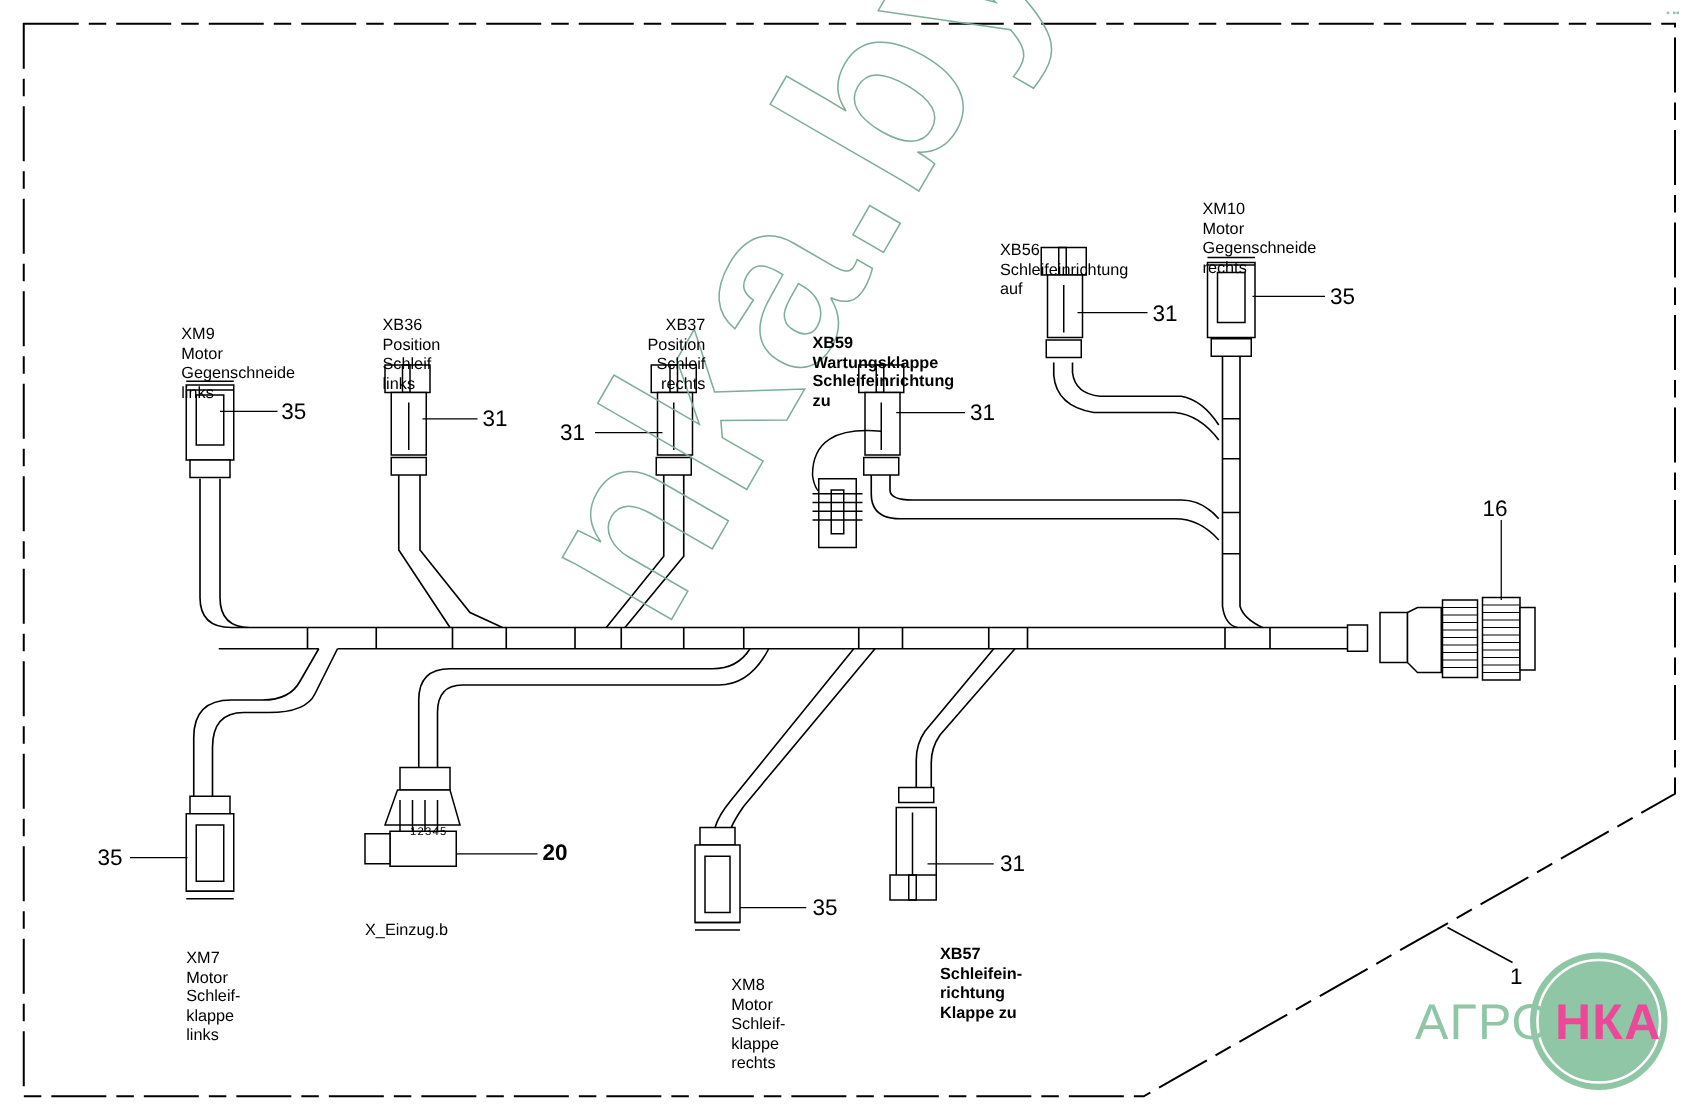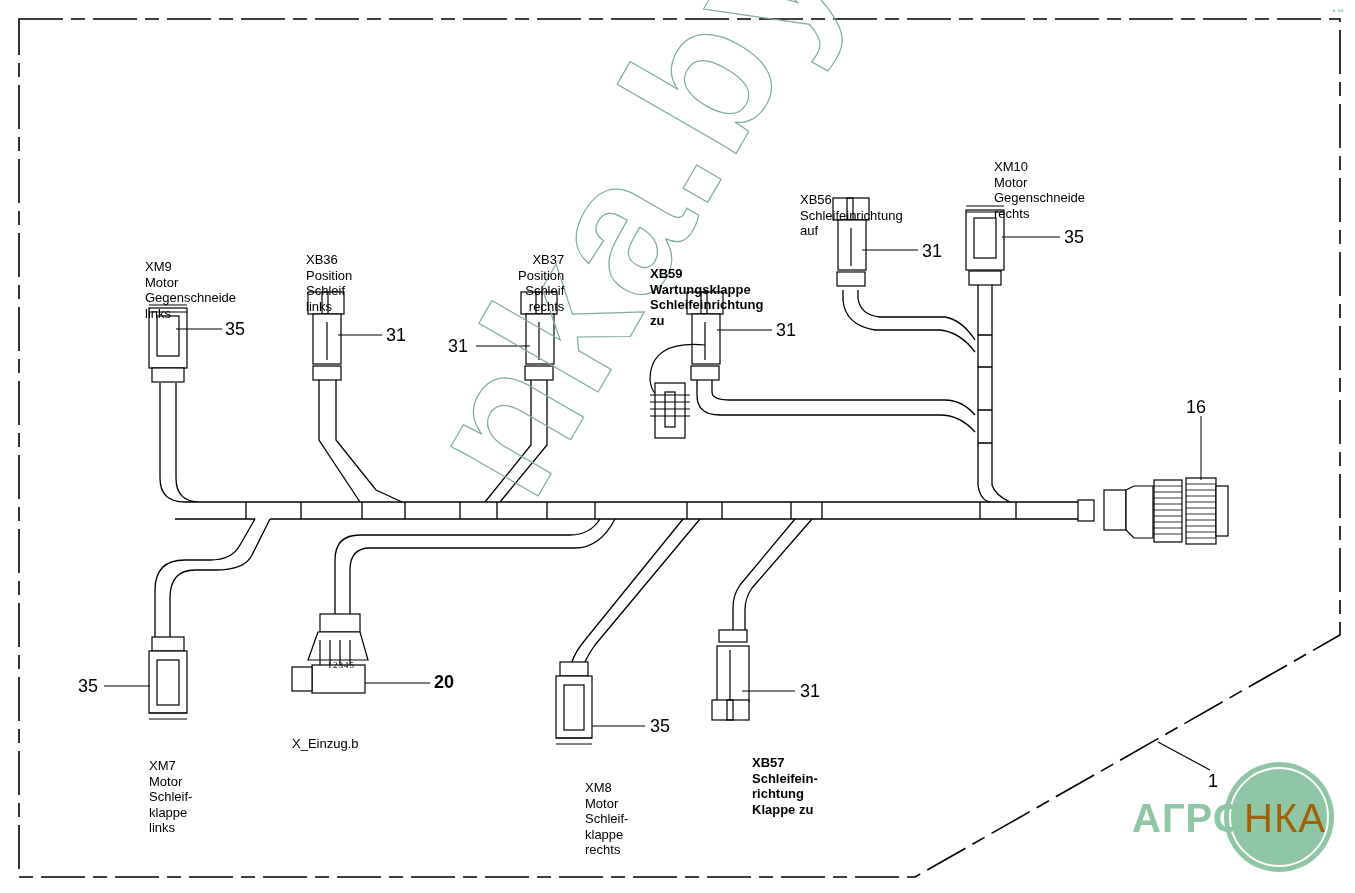--- a/index.html
+++ b/index.html
@@ -9,24 +9,24 @@
     .lbl { position: absolute; font-size: 13px; line-height: 15.5px; white-space: pre; }
     .callout { position: absolute; font-size: 18px; line-height: 18px; }
     .watermark { position: absolute; left: 380px; top: 420px; font-size: 190px; font-weight: bold;
                  color: transparent; -webkit-text-stroke: 1.2px #7fae98;
                  transform: rotate(-60deg); transform-origin: 0 0; white-space: nowrap; letter-spacing: 4px; }
     .logo { position: absolute; left: 1132px; top: 762px; width: 210px; height: 110px; }
     .logo .circle { position: absolute; left: 92px; top: 0; width: 110px; height: 110px;
                     border-radius: 50%; background: #8fc7a6; }
     .logo .circle .ring { position: absolute; left: 5px; top: 5px; right: 5px; bottom: 5px;
                           border: 2px solid #fff; border-radius: 50%; }
-    .logo .txt-left { position: absolute; left: 0; top: 34px; font-size: 40px; font-weight: bold;
+    .logo .txt-left { position: absolute; left: 0; top: 34px; font-size: 40px; font-weight: normal;
                       color: #8fc7a6; letter-spacing: 1px; }
-    .logo .txt-right { position: absolute; left: 112px; top: 34px; font-size: 40px; font-weight: normal;
-                       color: #a16207; letter-spacing: 1px; }
+    .logo .txt-right { position: absolute; left: 112px; top: 34px; font-size: 40px; font-weight: bold;
+                       color: #ec4899; letter-spacing: 1px; }
     .corner-mark { position: absolute; left: 1333px; top: 6px; font-size: 8px; color: #8fc7a6; }
   </style>
 </head>
 <body>
 
 <svg id="diagram" viewBox="0 0 1355 893" xmlns="http://www.w3.org/2000/svg">
   <g fill="none" stroke="#000" stroke-width="1.3">
 
     <path d="M19 19 H1340 V635 L915 877 H19 Z" stroke-dasharray="44 8 14 8" stroke-width="1.6"></path>
 
@@ -185,37 +185,37 @@
 </div>
 <div class="lbl" style="left:518px;top:221px;text-align:right;">
   <div>XB37</div><div>Position</div><div>Schleif</div><div>rechts</div>
 </div>
 <div class="lbl" style="left:650px;top:235px;font-weight:bold;">
   <div>XB59</div><div>Wartungsklappe</div><div>Schleifeinrichtung</div><div>zu</div>
 </div>
 <div class="lbl" style="left:800px;top:161px;">
   <div>XB56</div><div>Schleifeinrichtung</div><div>auf</div>
 </div>
-<div class="lbl" style="left:962px;top:128px;margin-left:32px;">
+<div class="lbl" style="left:962px;top:128px;">
   <div>XM10</div><div>Motor</div><div>Gegenschneide</div><div>rechts</div>
 </div>
 <div class="lbl" style="left:149px;top:727px;">
   <div>XM7</div><div>Motor</div><div>Schleif-</div><div>klappe</div><div>links</div>
 </div>
 <div class="lbl" style="left:292px;top:705px;">
   <div>X_Einzug.b</div>
 </div>
 <div class="lbl" style="left:553px;top:749px;margin-left:32px;">
   <div>XM8</div><div>Motor</div><div>Schleif-</div><div>klappe</div><div>rechts</div>
 </div>
 <div class="lbl" style="left:752px;top:724px;font-weight:bold;">
   <div>XB57</div><div>Schleifein-</div><div>richtung</div><div>Klappe zu</div>
 </div>
 
-<div class="lbl" style="left:321px;top:652px;font-size:9px;line-height:9px;letter-spacing:1px;font-family:Liberation Serif, serif;">
+<div class="lbl" style="left:321px;top:652px;font-size:9px;line-height:9px;letter-spacing:1px;">
   <span>1</span><span>2</span><span>3</span><span>4</span><span>5</span>
 </div>
 
 <div class="callout" style="left:225px;top:320px;">35</div>
 <div class="callout" style="left:386px;top:326px;">31</div>
 <div class="callout" style="left:448px;top:337px;">31</div>
 <div class="callout" style="left:776px;top:321px;">31</div>
 <div class="callout" style="left:922px;top:242px;">31</div>
 <div class="callout" style="left:1064px;top:228px;">35</div>
 <div class="callout" style="left:78px;top:677px;">35</div>

